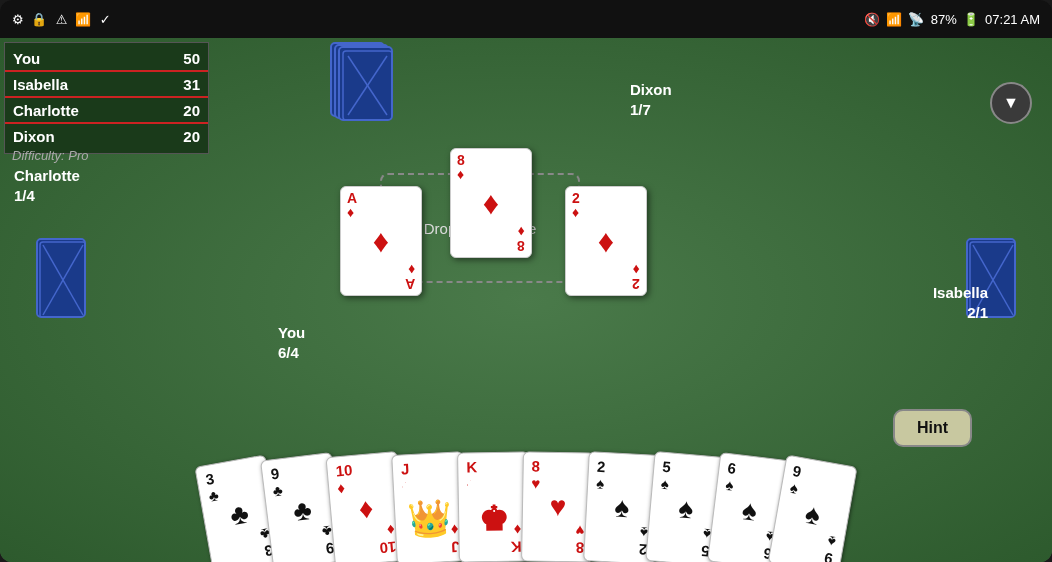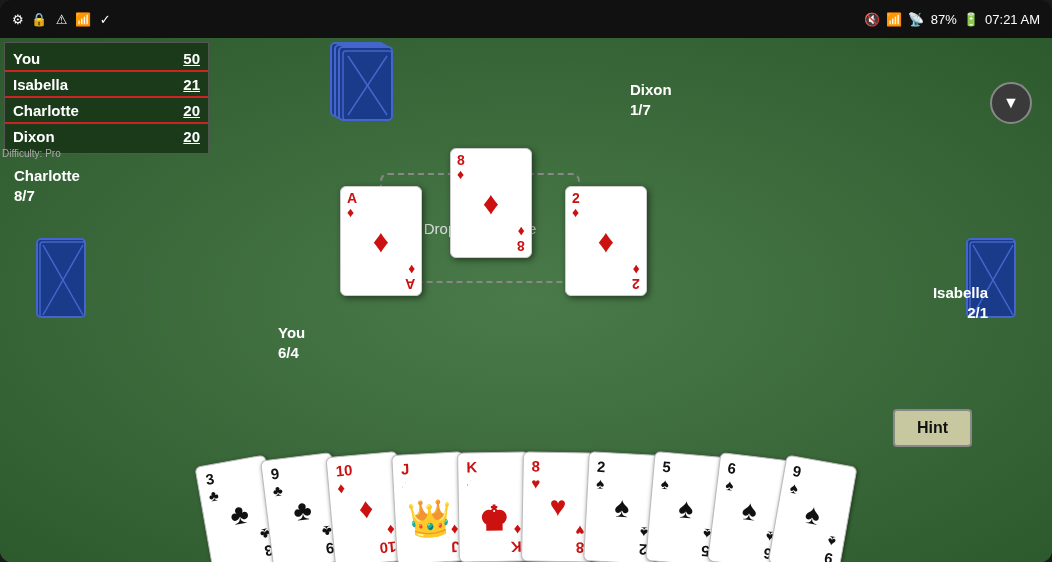--- a/index.html
+++ b/index.html
@@ -72,29 +72,29 @@
     }
     .score-name {
       color: white;
       font-size: 15px;
       font-weight: bold;
     }
     .score-val {
       color: white;
       font-size: 15px;
       font-weight: bold;
-      text-decoration: underline;
     }
     
     .difficulty {
       position: absolute;
       top: 110px;
-      left: 2px;
+      left: 12px;
       color: #aaa;
-      font-size: 10px;
+      font-size: 13px;
+      font-style: italic;
     }
     
     .player-label {
       position: absolute;
       color: white;
       font-size: 15px;
       font-weight: bold;
       line-height: 1.3;
     }
     .player-charlotte {
@@ -203,21 +203,21 @@
       border-radius: 5px;
       border: 2px solid #4466cc;
     }
     
     .hint-btn {
       position: absolute;
       bottom: 115px;
       right: 80px;
       background: #c8c8a0;
       border: 2px solid #888;
-      border-radius: 4px;
+      border-radius: 10px;
       padding: 8px 22px;
       font-size: 16px;
       color: #111;
       cursor: pointer;
       font-weight: bold;
     }
     
     .dropdown-icon {
       position: absolute;
       top: 44px;
@@ -322,21 +322,21 @@
 
   <div class="game-area">
 
     <div class="scoreboard">
       <div class="score-row">
         <span class="score-name">You</span>
         <span class="score-val">50</span>
       </div>
       <div class="score-row">
         <span class="score-name">Isabella</span>
-        <span class="score-val">21</span>
+        <span class="score-val">31</span>
       </div>
       <div class="score-row">
         <span class="score-name">Charlotte</span>
         <span class="score-val">20</span>
       </div>
       <div class="score-row">
         <span class="score-name">Dixon</span>
         <span class="score-val">20</span>
       </div>
     </div>
@@ -369,21 +369,21 @@
       <svg width="100%" height="100%" xmlns="http://www.w3.org/2000/svg">
         <rect width="100%" height="100%" fill="#1a3a8a" rx="4"></rect>
         <line x1="5" y1="5" x2="45" y2="75" stroke="#4466cc" stroke-width="1.5"></line>
         <line x1="45" y1="5" x2="5" y2="75" stroke="#4466cc" stroke-width="1.5"></line>
         <rect x="2" y="2" width="46" height="76" fill="none" stroke="#4466cc" stroke-width="1.5" rx="3"></rect>
       </svg>
     </div>
 
     <div class="player-label player-charlotte">
       <div>Charlotte</div>
-      <div>8/7</div>
+      <div>1/4</div>
     </div>
 
     <div class="player-label player-you">
       <div>You</div>
       <div>6/4</div>
     </div>
 
     <div class="player-label player-dixon">
       <div>Dixon</div>
       <div>1/7</div>

